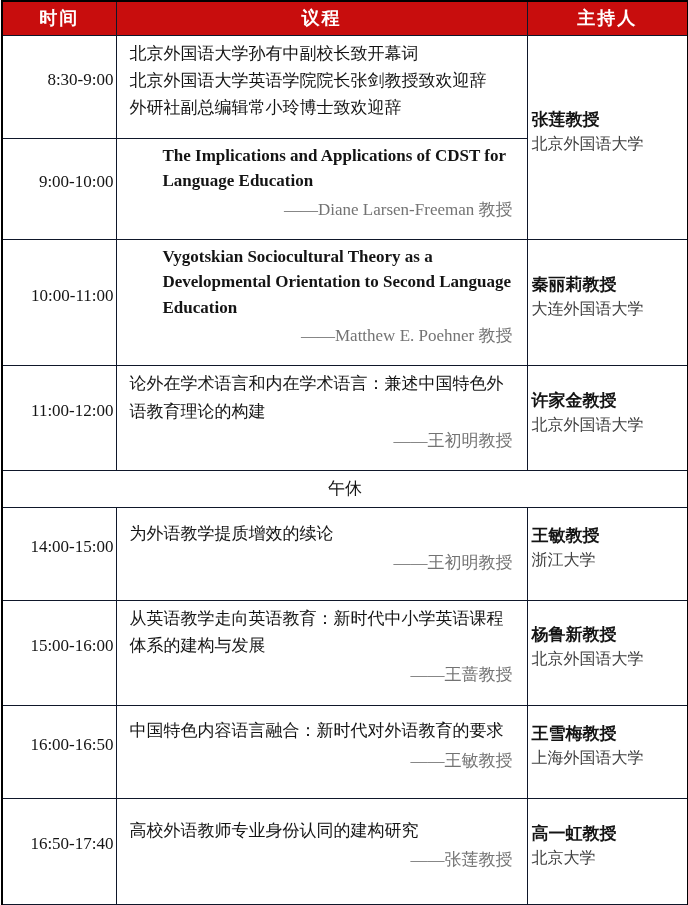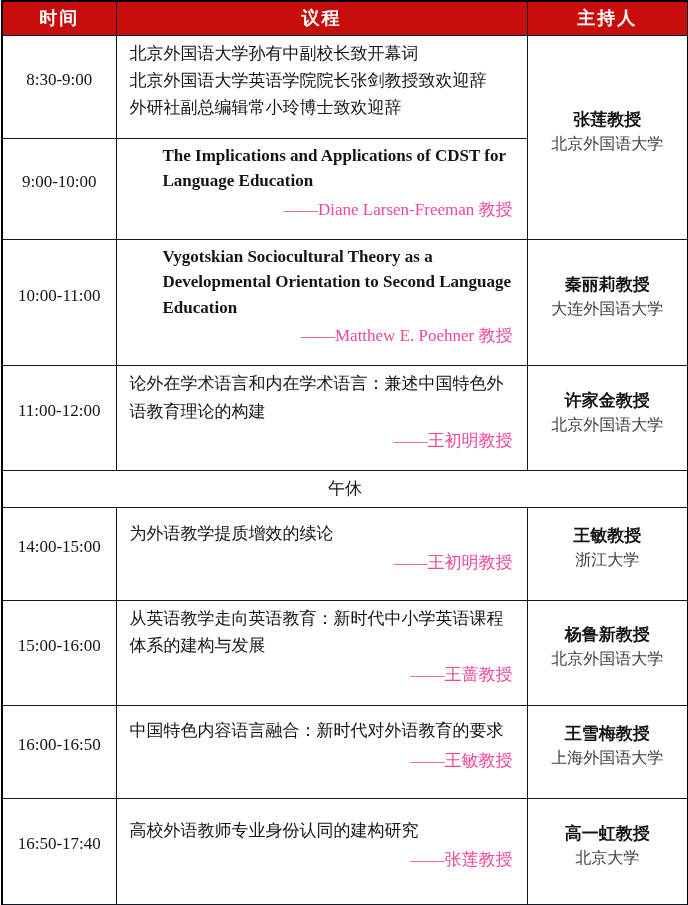--- a/index.html
+++ b/index.html
@@ -27,44 +27,44 @@
   }
   .program th{
     background:var(--accent,#C80D0D);
     color:#fff;
     font-weight:bold;
     font-size:18px;
     letter-spacing:2px;
     text-align:center;
   }
   td.time{
-    text-align:center;
+    text-align:right;
     vertical-align:middle;
     font-size:17px;
     padding:0 2px 14px 2px;
     white-space:nowrap;
   }
   td.agenda{
     vertical-align:middle;
     font-size:17px;
     line-height:1.6;
     padding:4px 10px 16px 13px;
   }
   .line{display:block;}
   .title{display:block;}
   .title.en{font-weight:bold;line-height:1.5;margin-left:33px;}
   .speaker{
     display:block;
     text-align:right;
-    color:#ec4899;
+    color:#737373;
     margin-top:2px;
     padding-right:4px;
   }
   td.host{
-    text-align:center;
+    text-align:left;
     vertical-align:middle;
     font-size:17px;
     padding:0 4px 12px 4px;
   }
   .host-name{font-weight:bold;margin-bottom:3px;}
   .host-org{color:#404040;font-size:16px;}
   td.lunch{
     text-align:center;
     vertical-align:middle;
     font-size:17px;

